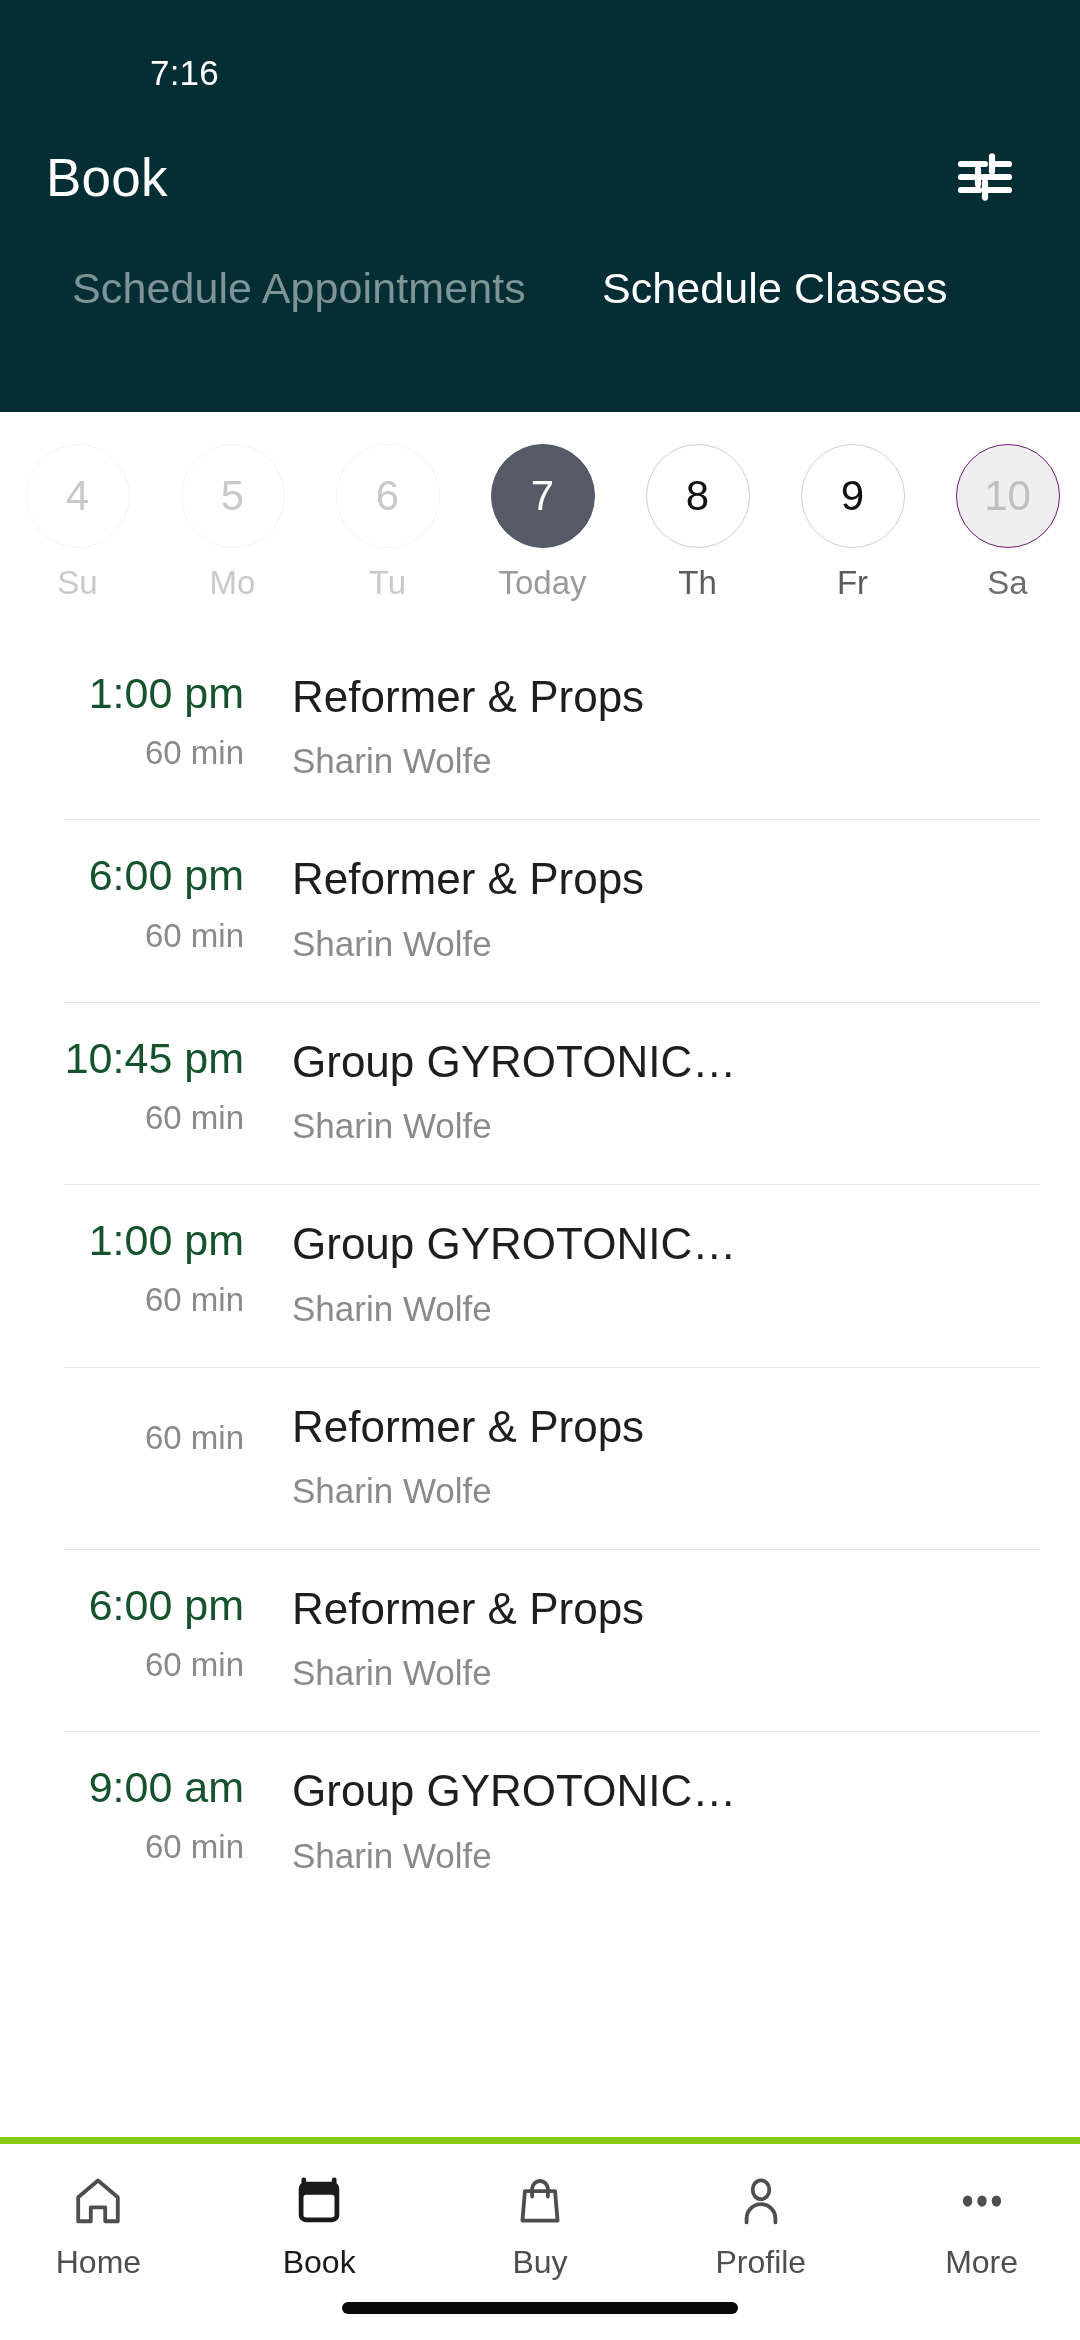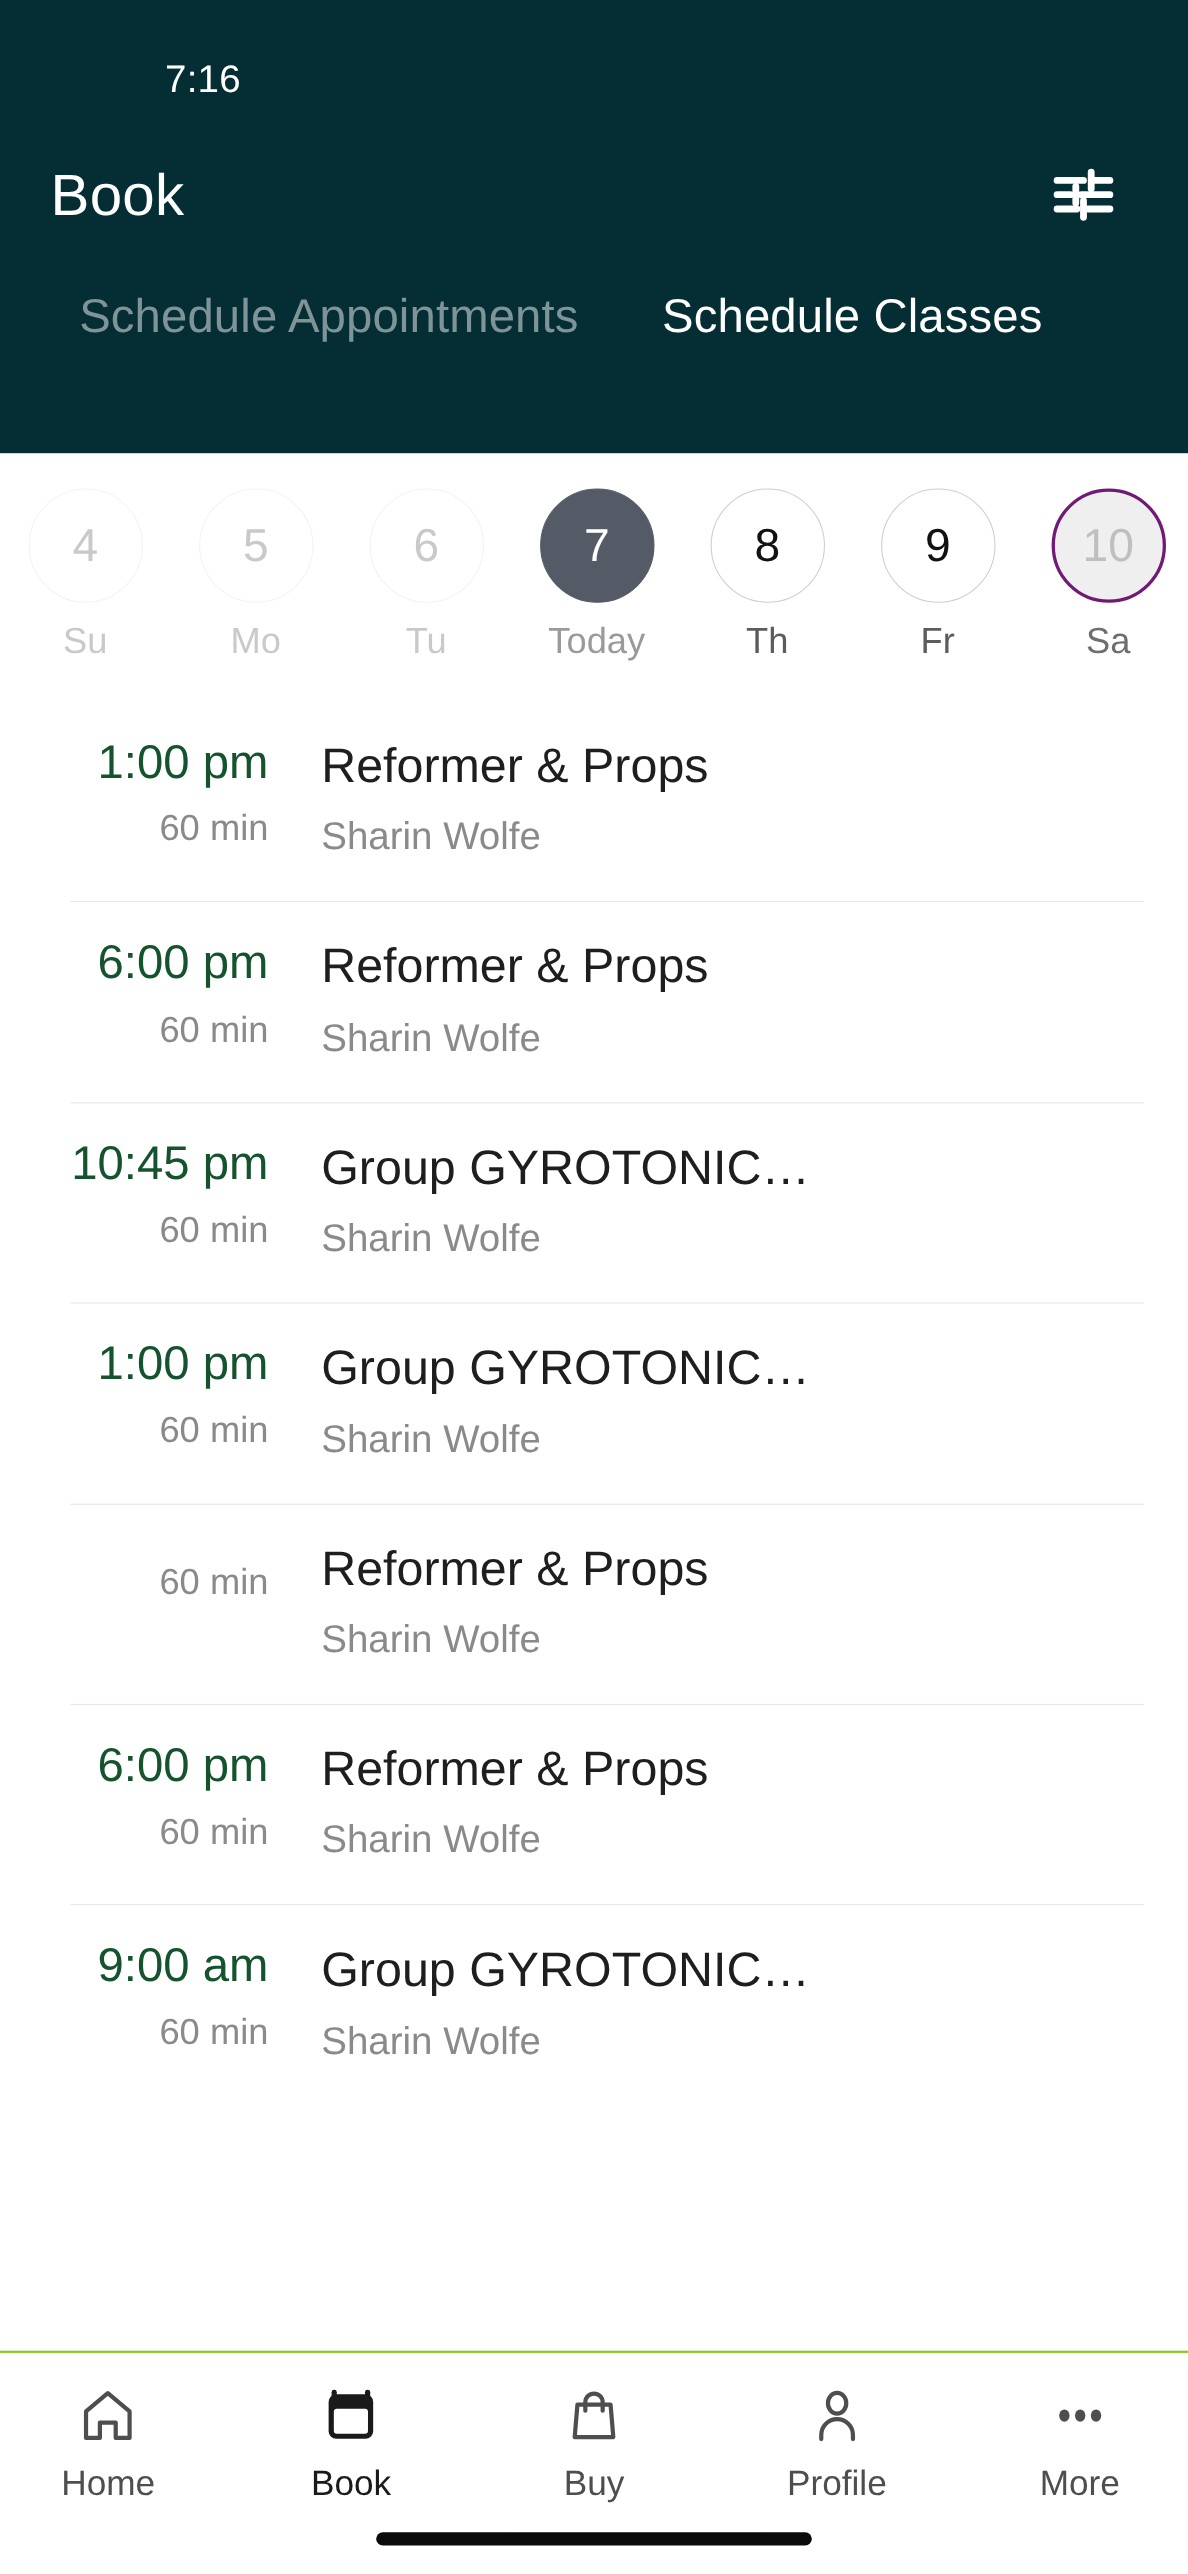--- a/index.html
+++ b/index.html
@@ -130,21 +130,21 @@
   .daycell.normal .daycircle {
     border:1px solid #CFCFCF;
     color:#111111;
     background:#ffffff;
   }
   .daycell.normal .daylabel { color:#5C5C5C; }
   
   .daycell.shaded .daycircle {
     background:#EFEFEF;
     color:#BFBFBF;
-    border:3px solid #701a75;
+    border:1px solid #701a75;
   }
   .daycell.shaded .daylabel { color:#6E6E6E; }
 
   .daylabel {
     margin-top:18px;
     font-size:33px;
     line-height:1;
   }
 
   
@@ -215,21 +215,21 @@
     color:#8A8A8A;
     margin-top:20px;
     white-space:nowrap;
   }
 
   
   .bottomnav {
     flex:0 0 auto;
     height:203px;
     background:#ffffff;
-    border-top:2px solid #84cc16;
+    border-top:7px solid #84cc16;
     display:flex;
     align-items:flex-start;
     padding-top:26px;
     position:relative;
     z-index:5;
     gap:24px;
   }
   .navitem {
     flex:1 1 0;
     display:flex;

